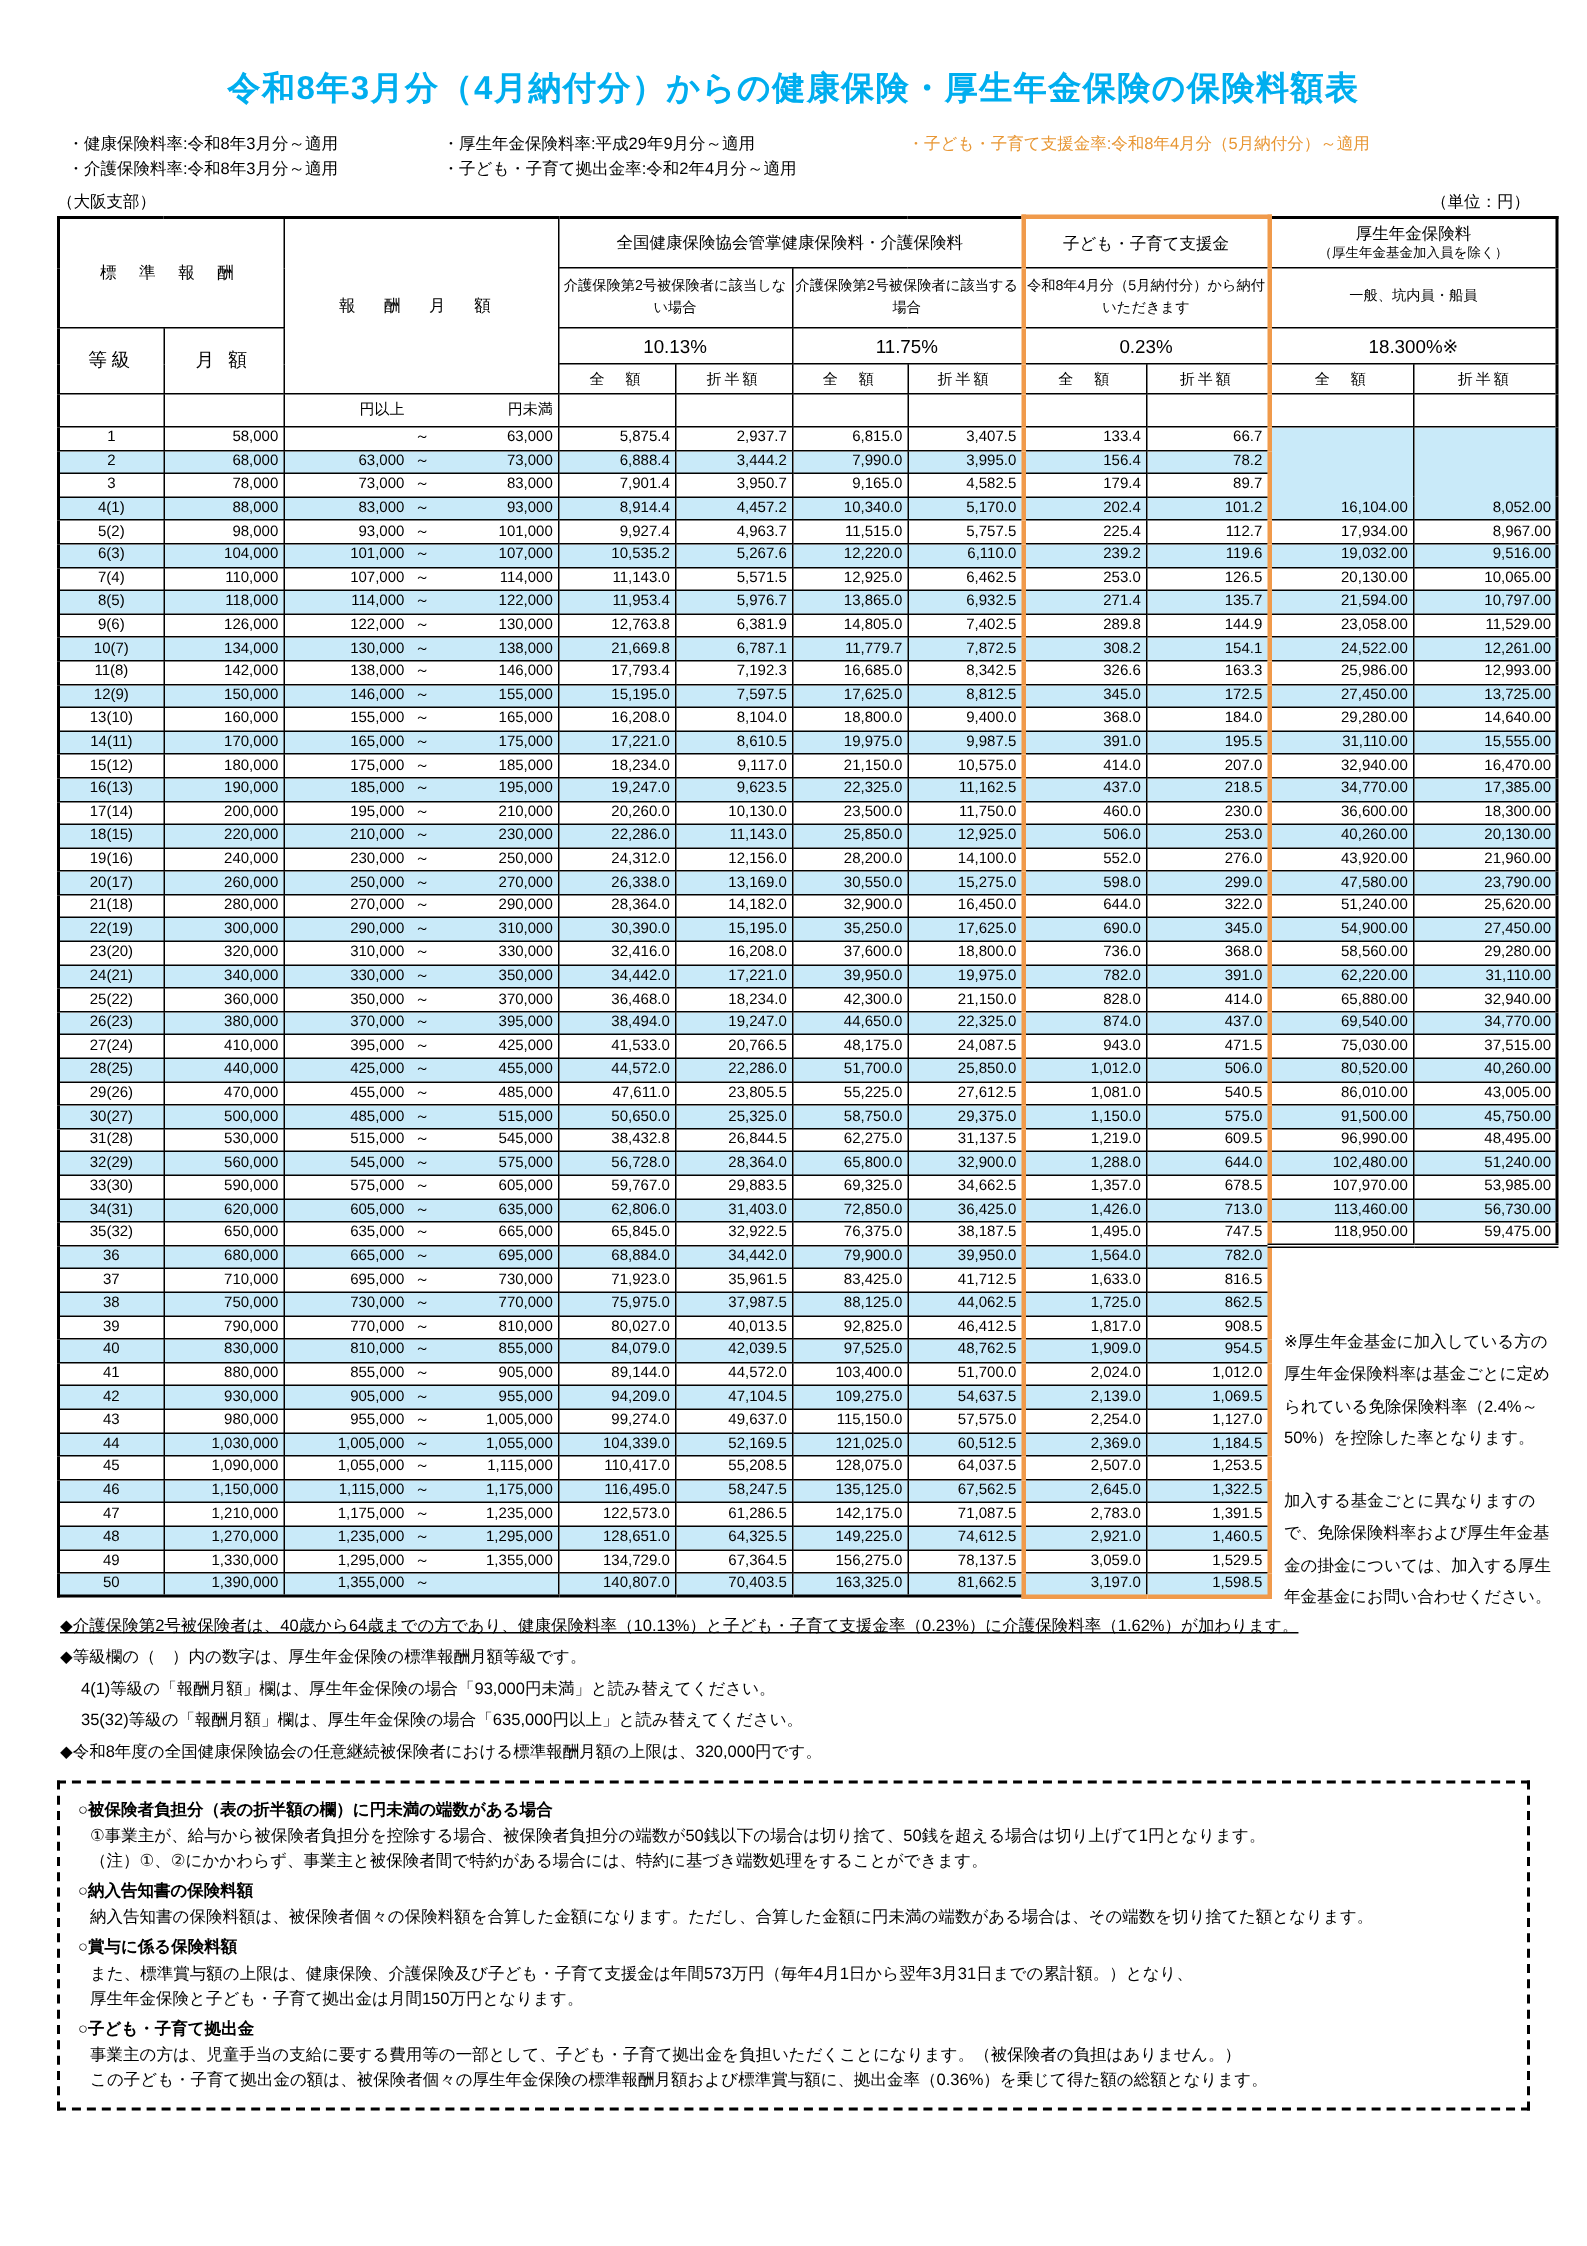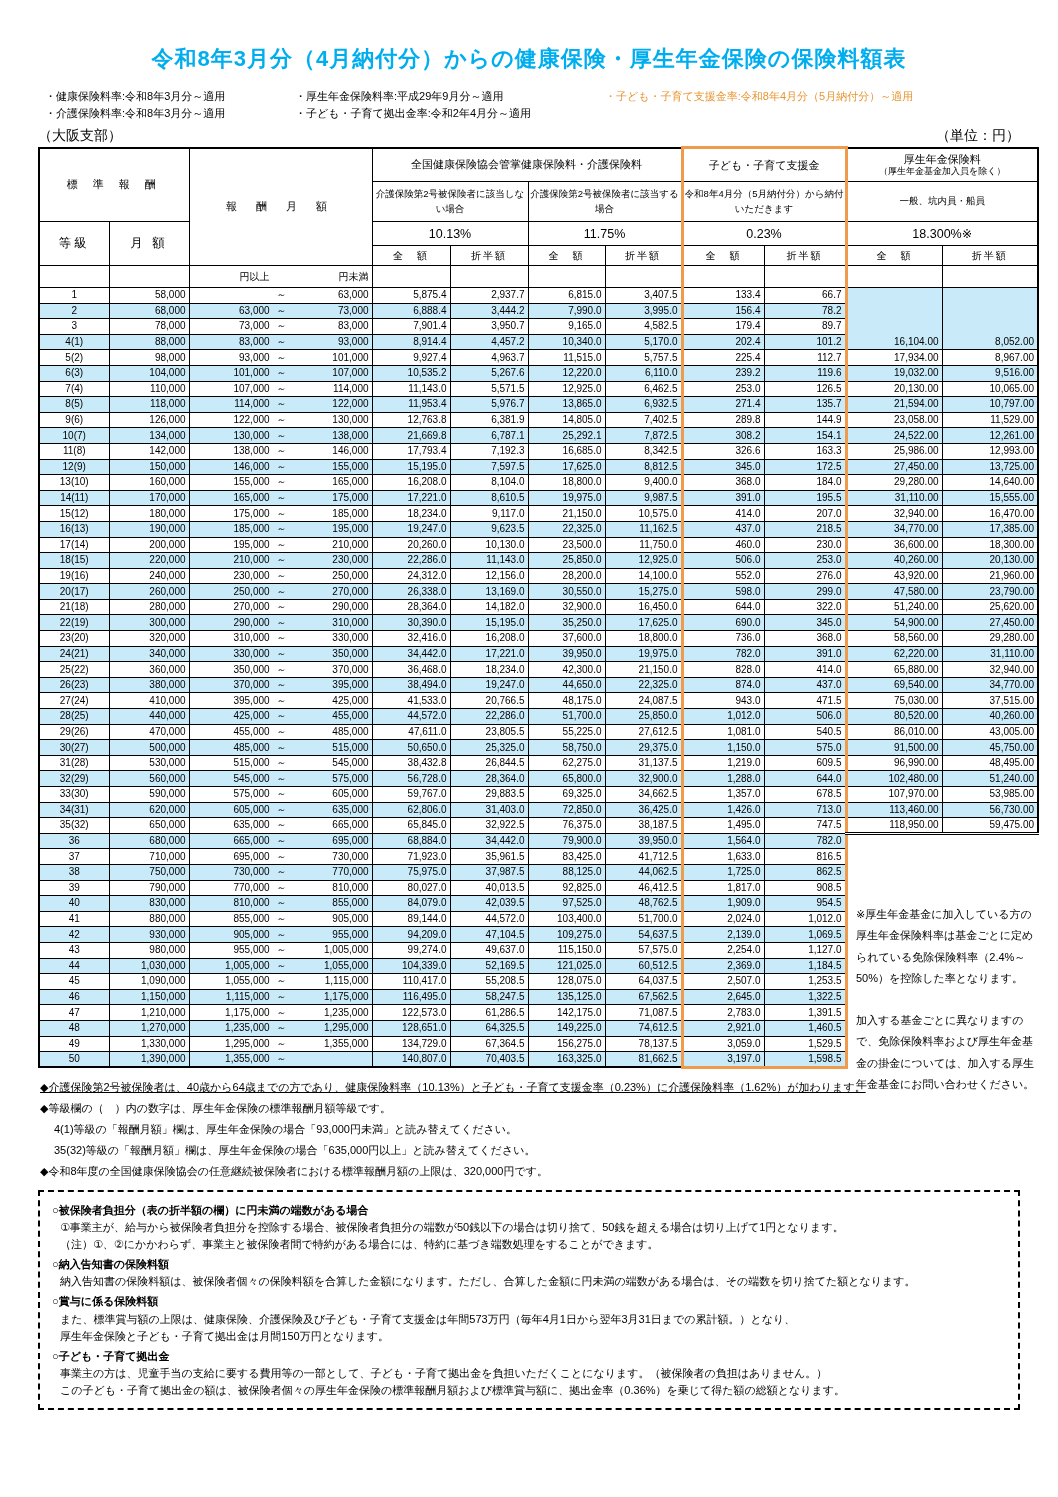--- a/index.html
+++ b/index.html
@@ -12,21 +12,21 @@
   body{background:#fff;font-family:"Liberation Sans","DejaVu Sans",sans-serif;color:#000;}
   .page{position:relative;width:1058px;height:1497px;background:#fff;overflow:hidden;}
 
   .title{margin-top:44px;text-align:center;font-size:22px;font-weight:bold;color:var(--title-blue);letter-spacing:1px;}
 
   .top-notes{display:flex;margin:14px 0 0 45px;font-size:11px;line-height:1.5;}
   .top-notes .col1{width:250px;}
   .top-notes .col2{width:310px;}
   .top-notes .col3{width:420px;color:var(--orange-text);}
 
-  .pre-table{display:flex;justify-content:space-between;margin:6px 38px 1px 38px;font-size:14px;}
+  .pre-table{display:flex;justify-content:space-between;margin:6px 38px 1px 38px;font-size:11px;}
 
   table.premium{border-collapse:collapse;table-layout:fixed;margin-left:38px;width:999px;}
   table.premium th,table.premium td{border:1px solid #000;font-weight:normal;overflow:hidden;}
   thead th{background:#fff;text-align:center;vertical-align:middle;}
   .rowA th{height:34px;font-size:11px;}
   .rowB th{height:40px;font-size:9.5px;line-height:1.5;}
   .rowC th{height:24px;font-size:12.5px;}
   .rowD th{height:20px;font-size:10px;letter-spacing:2px;}
   .th-hyojun{font-size:12px;letter-spacing:6px;}
   .th-hoshu{font-size:12px;letter-spacing:8px;}
@@ -49,21 +49,21 @@
   .bL{border-left:2px solid #000 !important;}
   .bR{border-right:2px solid #000 !important;}
   .bB{border-bottom:2px solid #000 !important;}
   .oT{border-top:3px solid var(--orange) !important;}
   .oL{border-left:3px solid var(--orange) !important;}
   .oR{border-right:3px solid var(--orange) !important;}
   .oB{border-bottom:3px solid var(--orange) !important;}
   .pEnd{border-bottom:3px double #000 !important;}
   td.pmerge{background:var(--stripe) !important;vertical-align:bottom;padding-bottom:2px;}
 
-  .pension-note{position:absolute;left:856px;top:904px;width:180px;font-size:11px;line-height:1.95;}
+  .pension-note{position:absolute;left:856px;top:885px;width:180px;font-size:11px;line-height:1.95;}
   .pension-note p+p{margin-top:20px;}
 
   .footnotes{margin:8px 0 0 40px;font-size:11px;line-height:1.92;}
   .fn-underline{text-decoration:underline;}
   .fn-indent{padding-left:14px;}
 
   .rule-box{margin:8px 38px 0 38px;border:2px dashed #000;padding:7px 12px 9px 12px;font-size:11px;line-height:1.55;}
   .rule-box .h{font-weight:bold;margin-top:3px;}
   .rule-box .b{padding-left:8px;}
 </style>
@@ -330,21 +330,21 @@
           <td class="num">134,000</td>
           <td class="hoshu">
             <span class="hoshu-in">
               <span class="fr">130,000</span>
               <span class="tl">～</span>
               <span class="to">138,000</span>
             </span>
           </td>
           <td class="num">21,669.8</td>
           <td class="num">6,787.1</td>
-          <td class="num">25,292.1</td>
+          <td class="num">11,779.7</td>
           <td class="num">7,872.5</td>
           <td class="num oL">308.2</td>
           <td class="num oR">154.1</td>
           <td class="num">24,522.00</td>
           <td class="num bR">12,261.00</td>
         </tr>
         <tr>
           <td class="c-grade bL">11(8)</td>
           <td class="num">142,000</td>
           <td class="hoshu">

